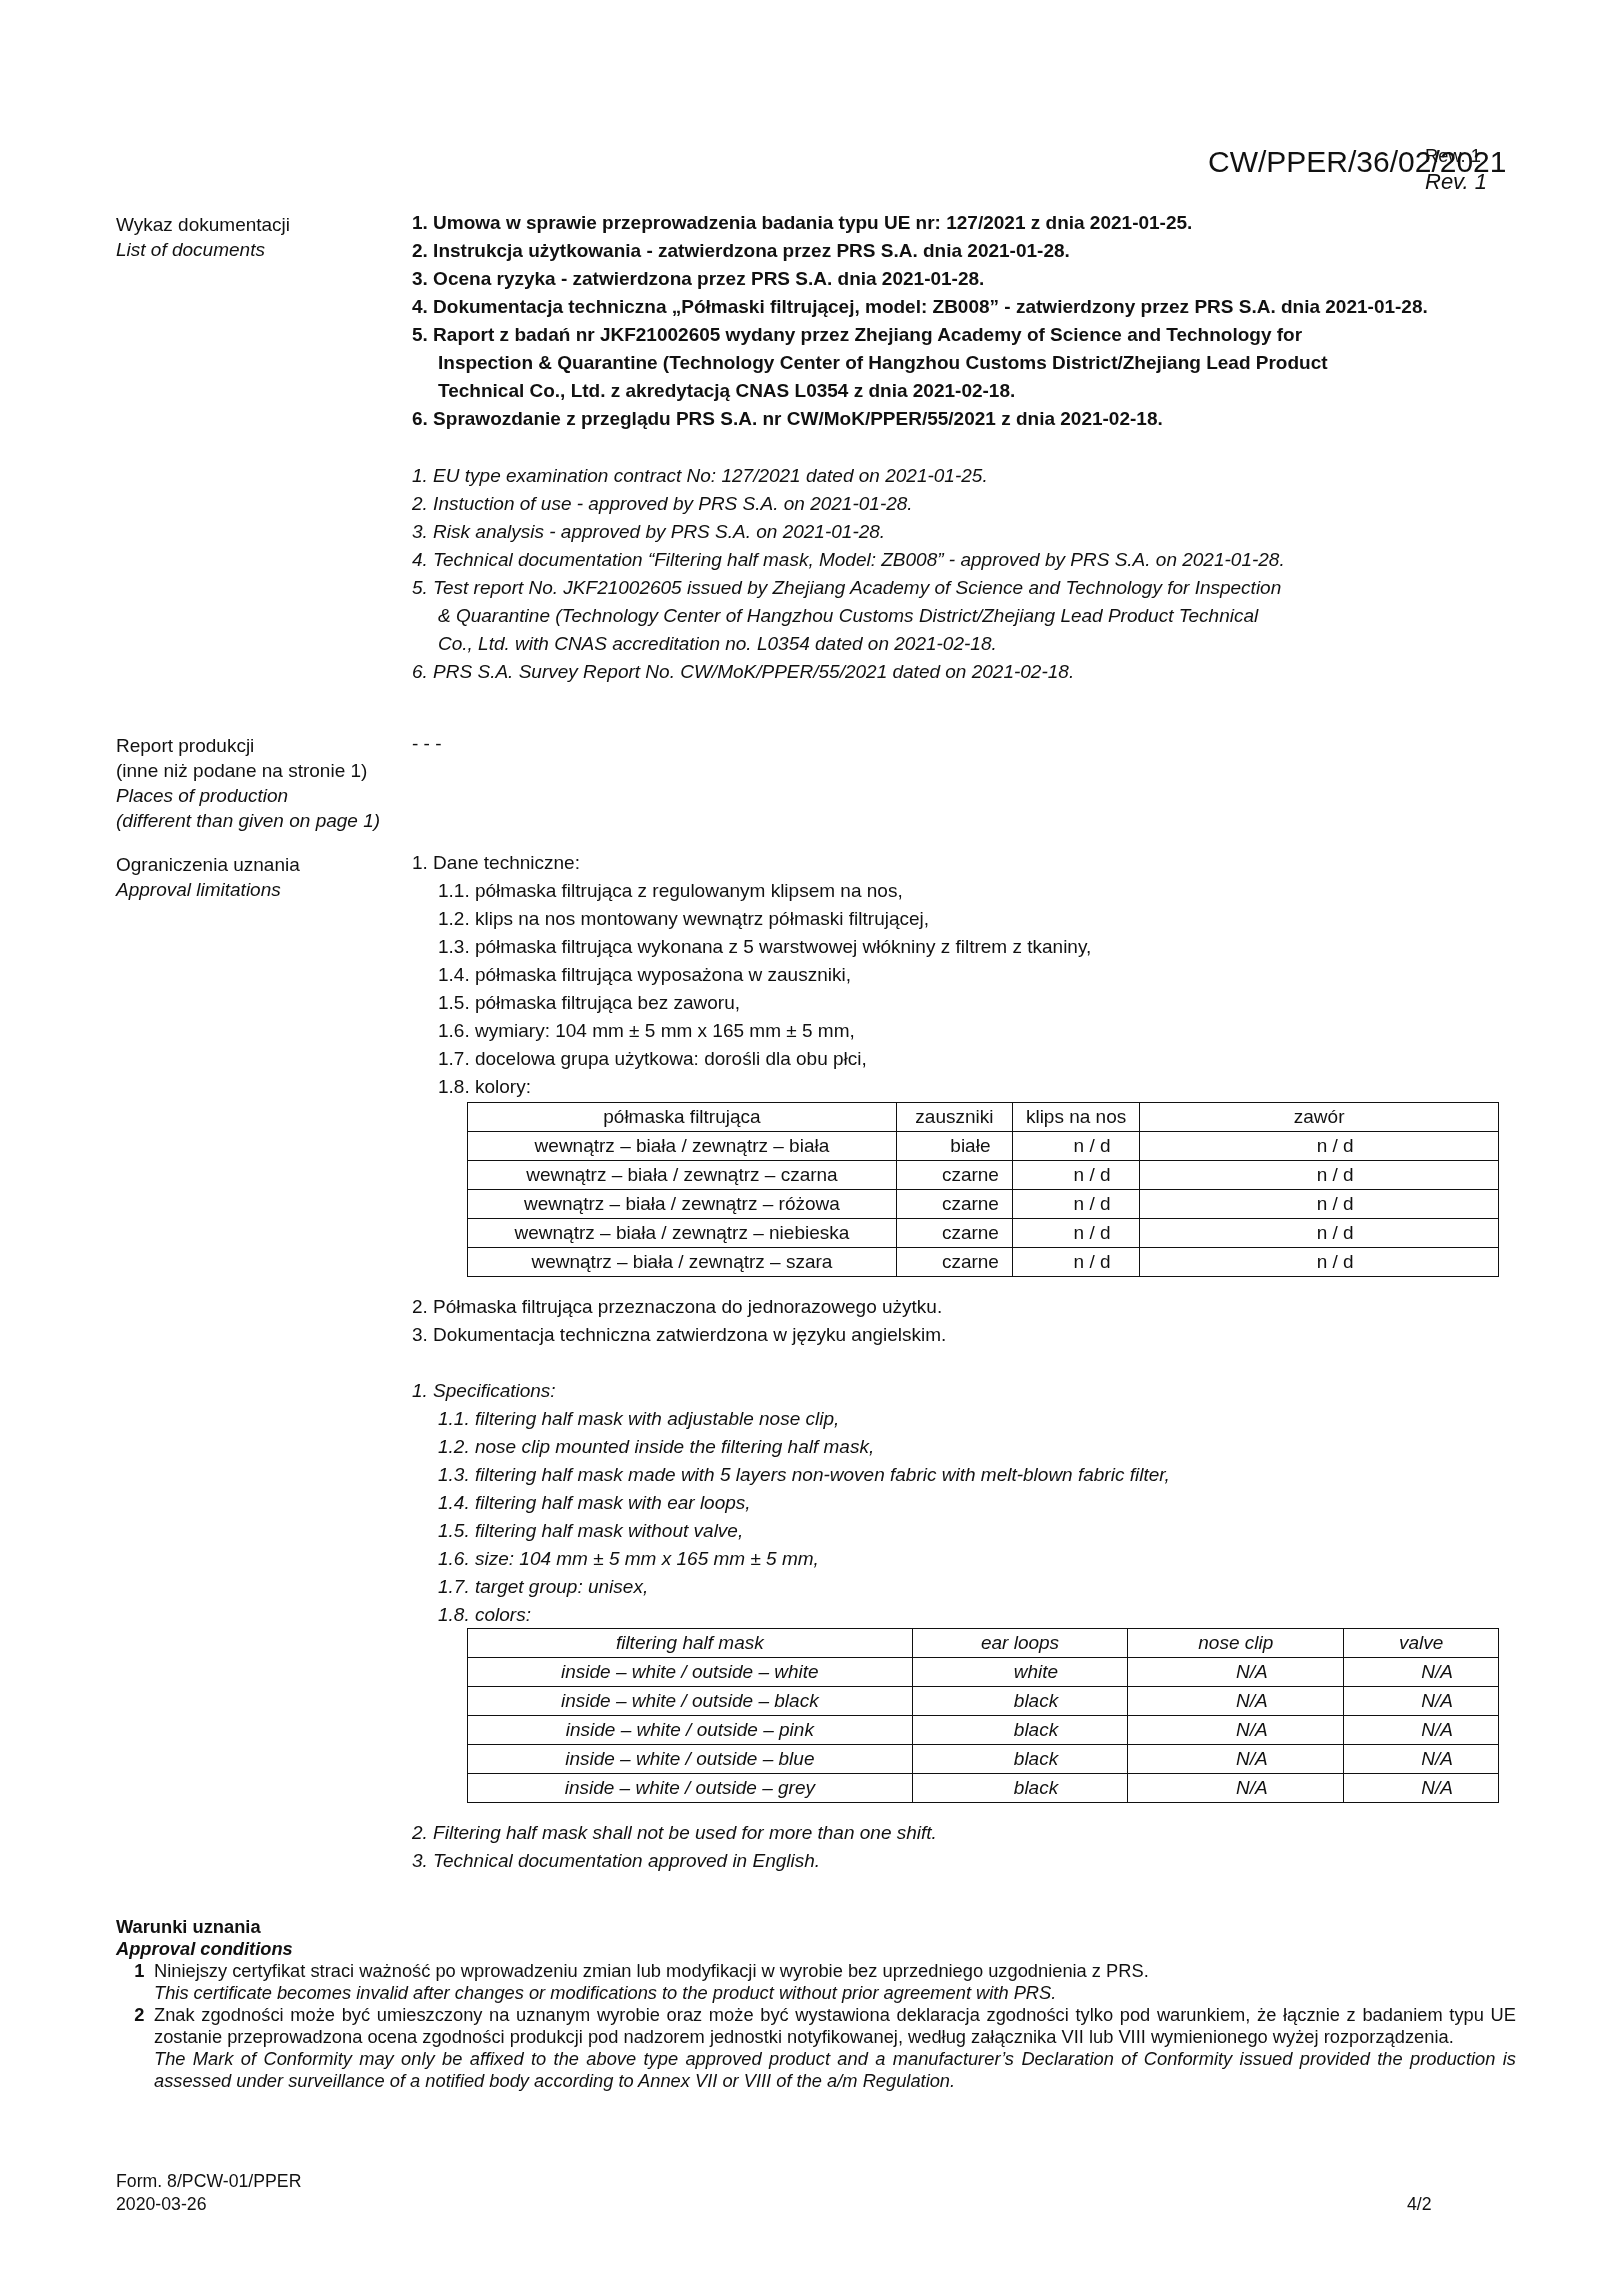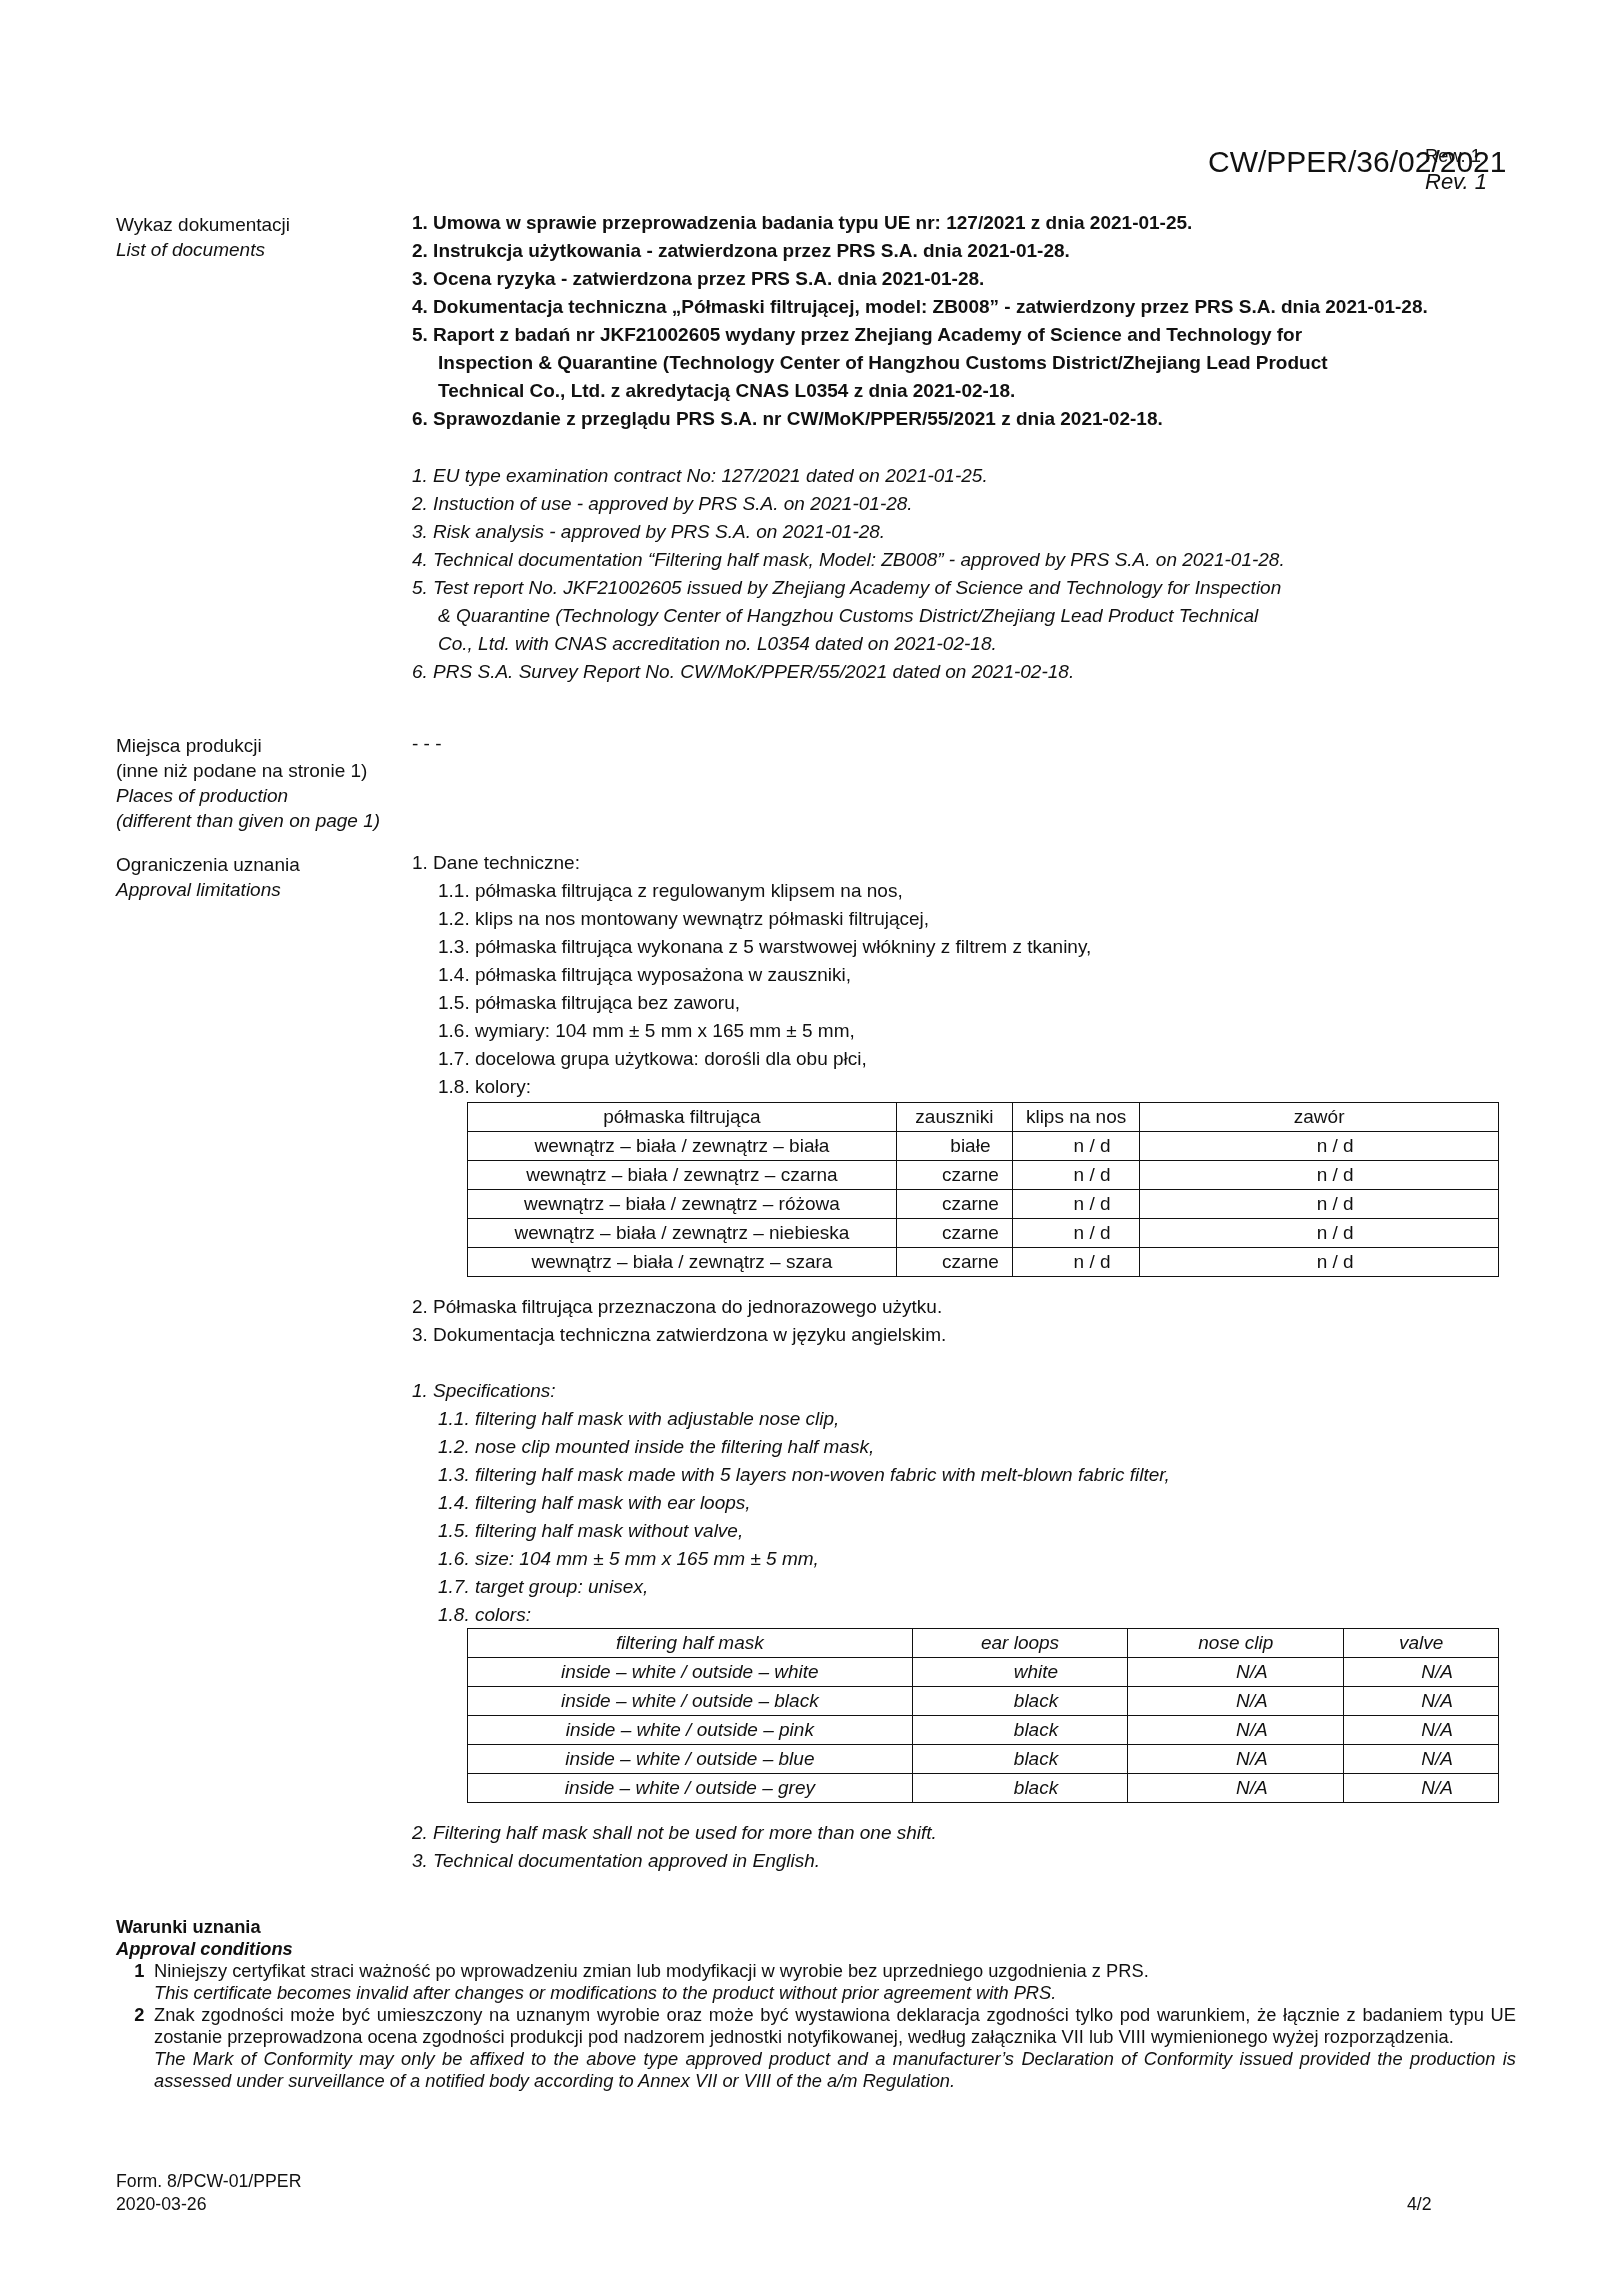--- a/index.html
+++ b/index.html
@@ -74,21 +74,21 @@
   <div class="line">2. Instuction of use - approved by PRS S.A. on 2021-01-28.</div>
   <div class="line">3. Risk analysis - approved by PRS S.A. on 2021-01-28.</div>
   <div class="line">4. Technical documentation “Filtering half mask, Model: ZB008” - approved by PRS S.A. on 2021-01-28.</div>
   <div class="line">5. Test report No. JKF21002605 issued by Zhejiang Academy of Science and Technology for Inspection</div>
   <div class="line cont">&amp; Quarantine (Technology Center of Hangzhou Customs District/Zhejiang Lead Product Technical</div>
   <div class="line cont">Co., Ltd. with CNAS accreditation no. L0354 dated on 2021-02-18.</div>
   <div class="line">6. PRS S.A. Survey Report No. CW/MoK/PPER/55/2021 dated on 2021-02-18.</div>
 </div>
 
 <div class="abs label" style="top:733px;">
-  <div>Miejsca produkcji</div>
+  <div>Report produkcji</div>
   <div>(inne niż podane na stronie 1)</div>
   <div class="it">Places of production</div>
   <div class="it">(different than given on page 1)</div>
 </div>
 <div class="abs content" style="top:730px;">- - -</div>
 
 <div class="abs label" style="top:852px;">
   <div>Ograniczenia uznania</div>
   <div class="it">Approval limitations</div>
 </div>

